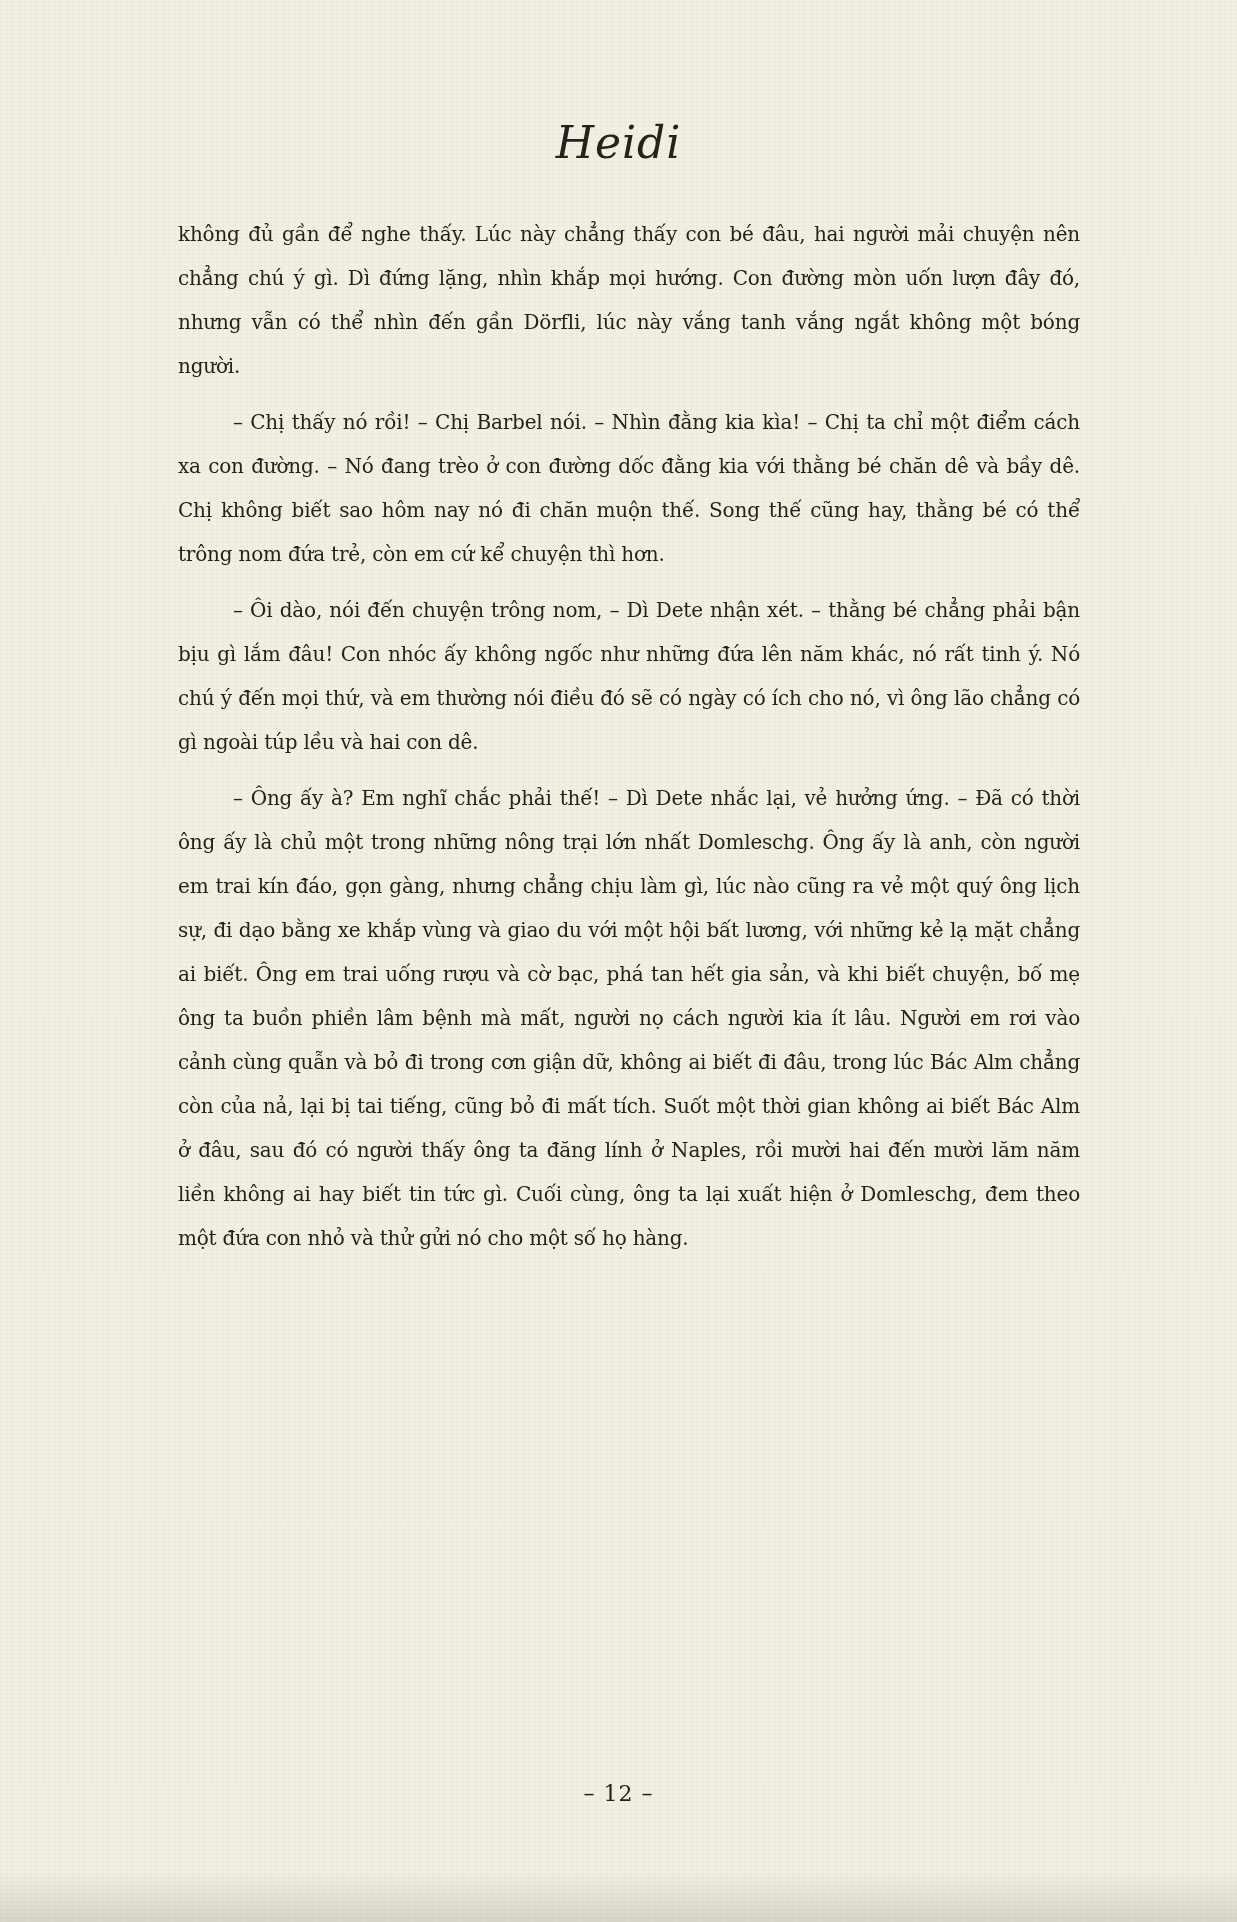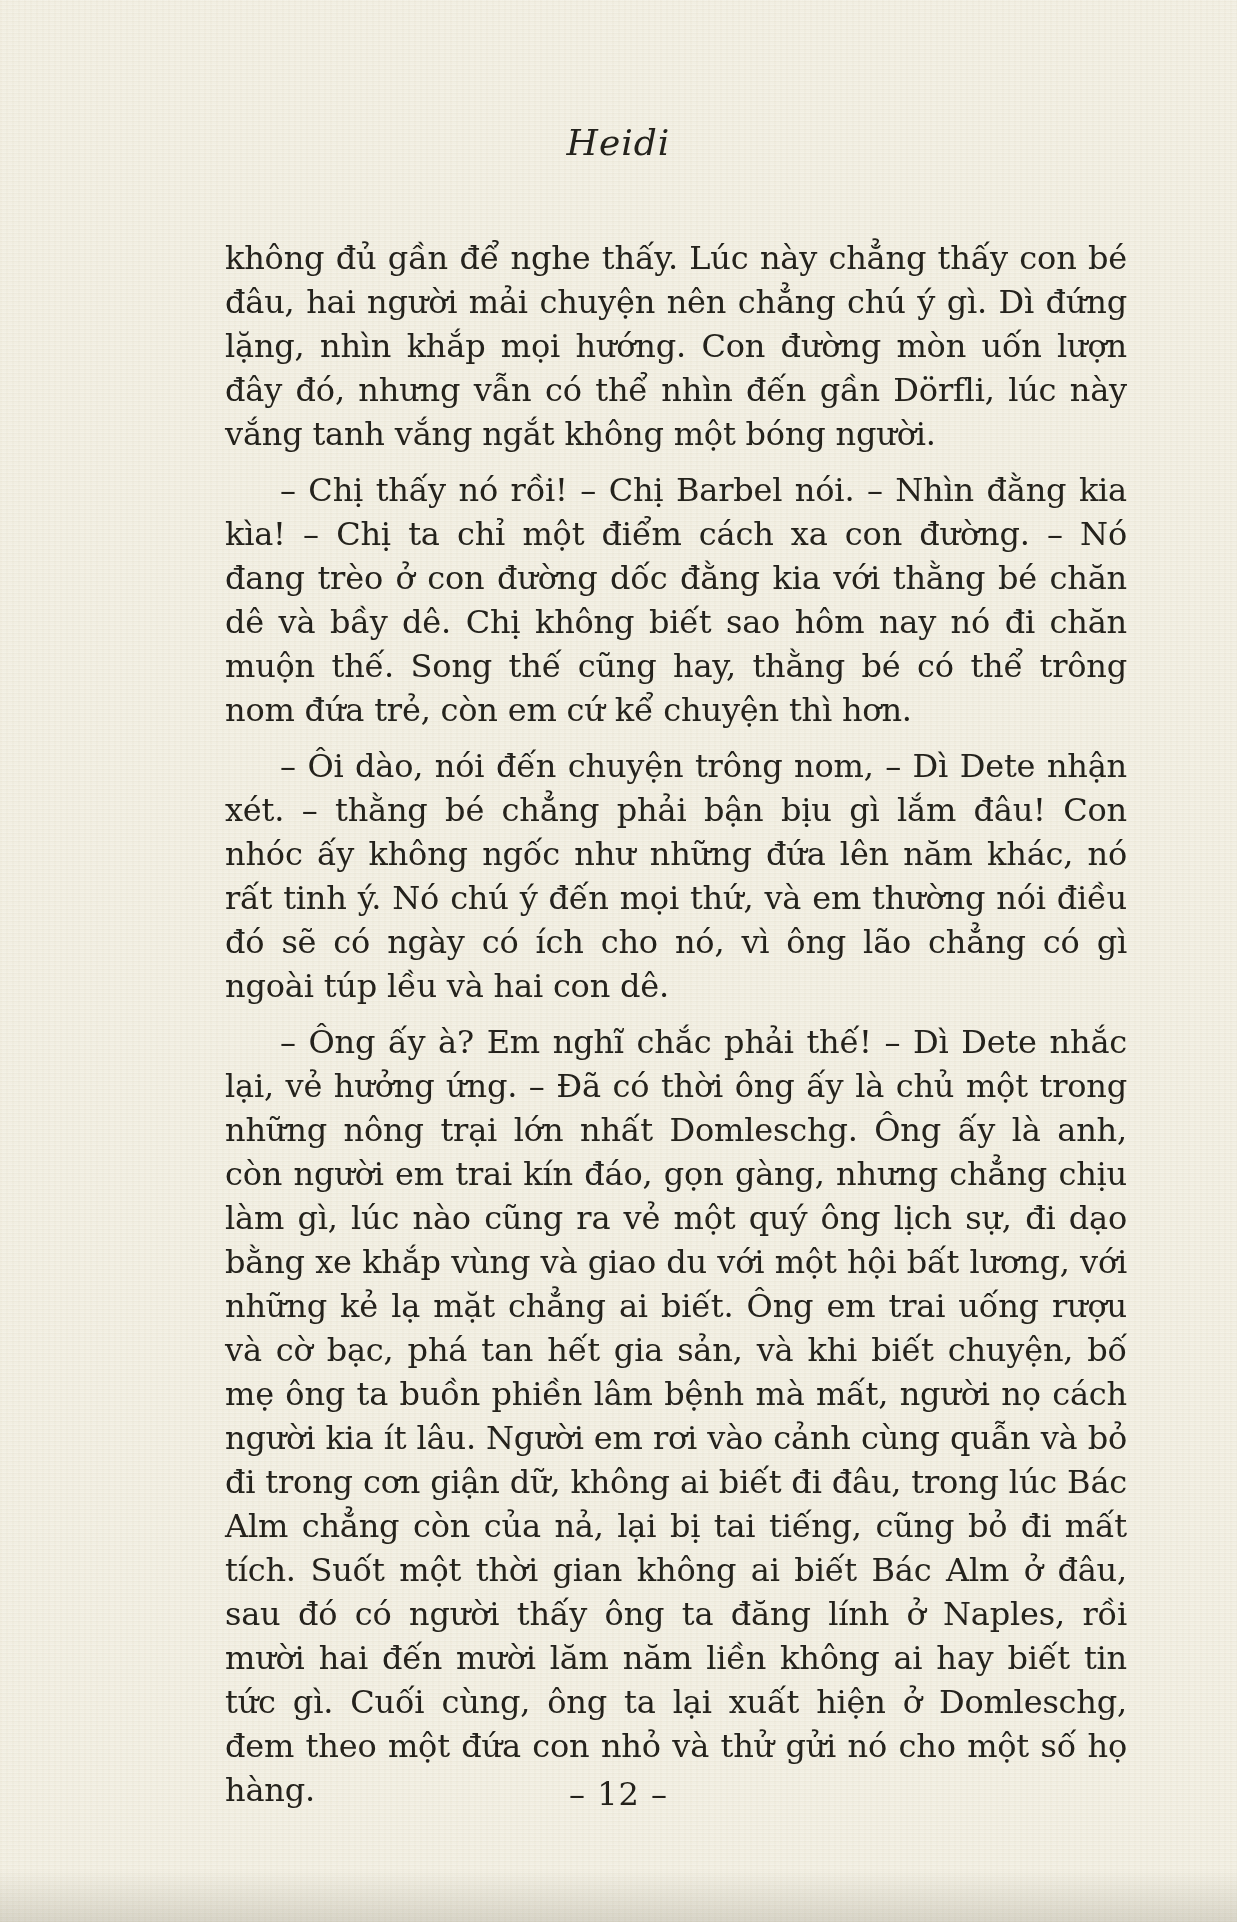--- a/index.html
+++ b/index.html
@@ -26,49 +26,48 @@
     color: #24221c;
     font-family: "DejaVu Serif", "Liberation Serif", serif;
   }
   .running-header {
     position: absolute;
     top: 121px;
     left: 0;
     width: 100%;
     text-align: center;
     font-style: italic;
-    font-size: 36px;
+    font-size: 44px;
     line-height: 44px;
     letter-spacing: 1px;
   }
   .body-text {
     position: absolute;
-    top: 236px;
+    top: 212px;
     left: 178px;
     width: 902px;
-    font-size: 32px;
+    font-size: 20px;
     line-height: 44px;
     text-align: justify;
     letter-spacing: -0.2px;
-    margin-left: 47px;
   }
   .body-text p {
     margin: 0 0 12px 0;
     padding: 0;
   }
   .body-text p.indent {
     text-indent: 55px;
   }
   .page-number {
     position: absolute;
     top: 1772px;
     left: 0;
     width: 100%;
     text-align: center;
-    font-size: 32px;
+    font-size: 22px;
     line-height: 44px;
     letter-spacing: 1px;
   }
 </style>
 </head>
 <body>
 
 <div class="page">
 
   <div class="running-header">Heidi</div>

